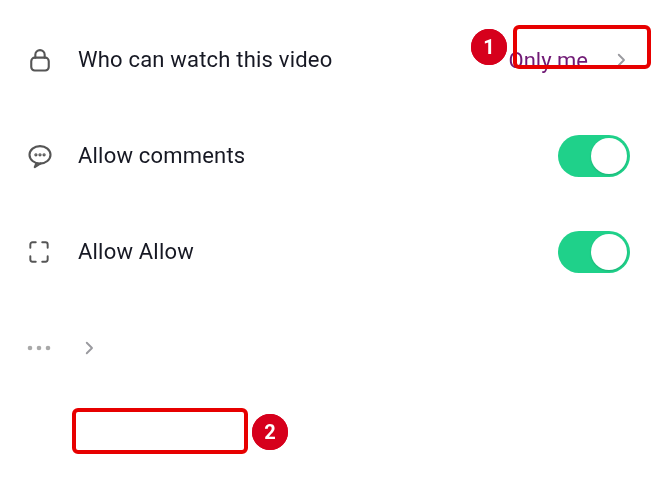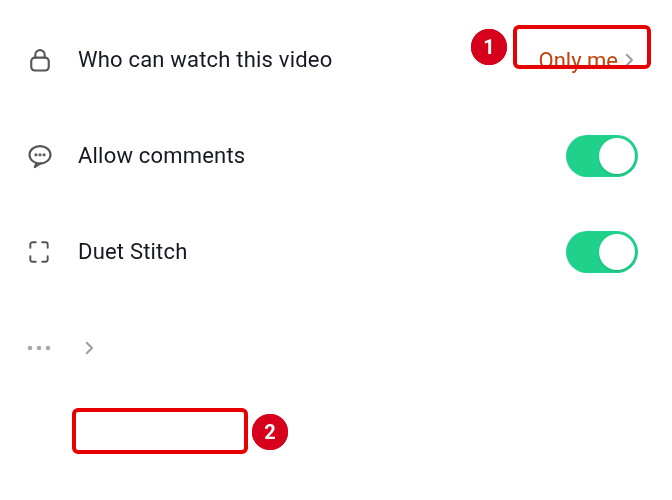--- a/index.html
+++ b/index.html
@@ -10,21 +10,21 @@
     color: #161823;
     width: 672px;
     height: 500px;
     overflow: hidden;
   }
   .container {
     position: relative;
     width: 672px;
     height: 368px;
     box-sizing: border-box;
-    padding: 12px 10px 0 18px;
+    padding: 12px 18px 0 18px;
   }
   .row {
     position: relative;
     display: flex;
     align-items: center;
     height: 96px;
     box-sizing: border-box;
     padding-right: 24px;
   }
   .icon-slot {
@@ -37,22 +37,22 @@
   }
   .label {
     flex: 1 1 auto;
     font-size: 22px;
     line-height: 1.2;
     color: #161823;
     letter-spacing: 0.2px;
   }
   .value-text {
     font-size: 22px;
-    color: #c2410c;
-    margin-right: 0;
+    color: #701a75;
+    margin-right: 22px;
   }
   .chevron svg { display:block; }
   .chevron { color:#9a9a9f; margin-left:2px; }
 
   
   .toggle {
     position: relative;
     width: 72px;
     height: 42px;
     border-radius: 42px;
@@ -143,21 +143,21 @@
 
   <div class="row">
     <span class="icon-slot ico">
       <svg width="26" height="28" viewBox="0 0 24 24" fill="none" stroke="currentColor" stroke-width="1.8" stroke-linecap="round" stroke-linejoin="round">
         <path d="M9 3 H6 a2 2 0 0 0 -2 2 V8"></path>
         <path d="M4 16 V19 a2 2 0 0 0 2 2 H9"></path>
         <path d="M15 3 H18 a2 2 0 0 1 2 2 V8"></path>
         <path d="M20 16 V19 a2 2 0 0 1 -2 2 H15"></path>
       </svg>
     </span>
-    <span class="label">Duet Stitch</span>
+    <span class="label">Allow Allow</span>
     <span class="toggle">
         <span class="knob"></span>
       </span>
   </div>
 
   <div class="row">
     <span class="icon-slot dots">
       <svg width="26" height="10" viewBox="0 0 26 10">
         <circle cx="4" cy="5" r="2.3" fill="currentColor"></circle>
         <circle cx="13" cy="5" r="2.3" fill="currentColor"></circle>

